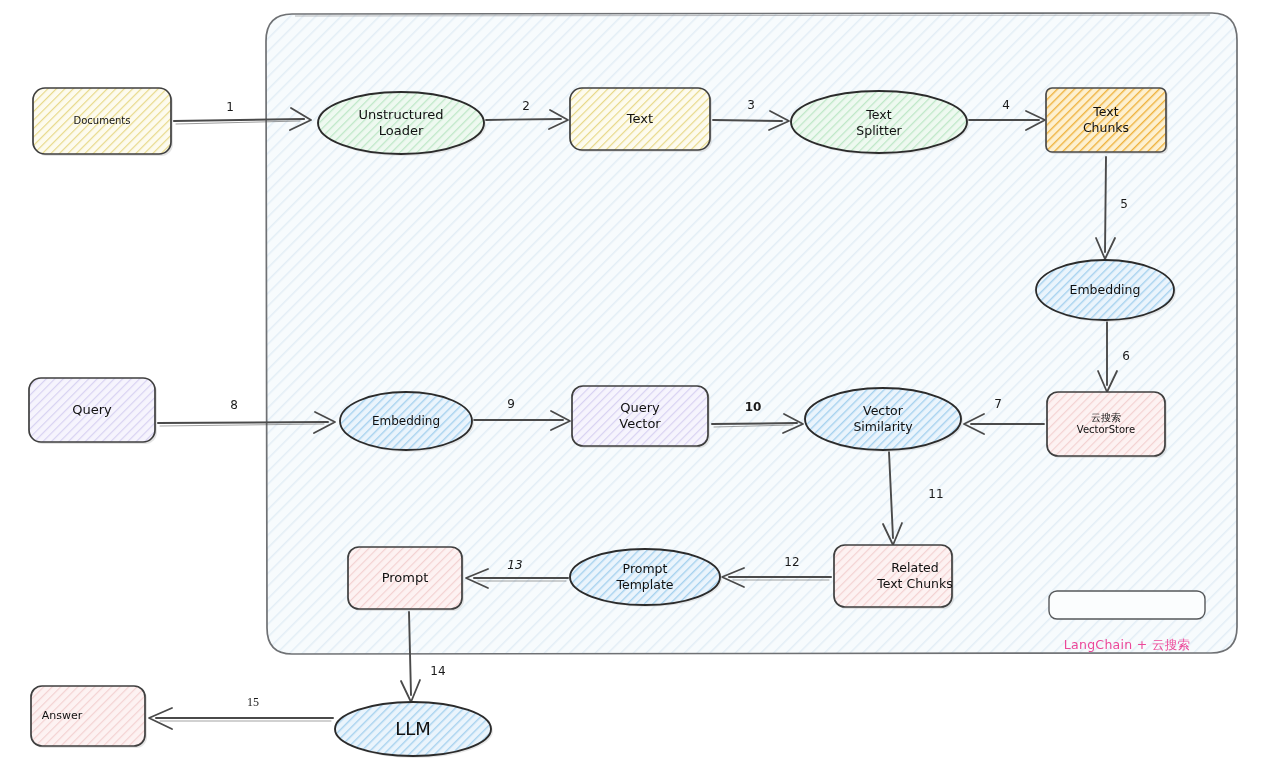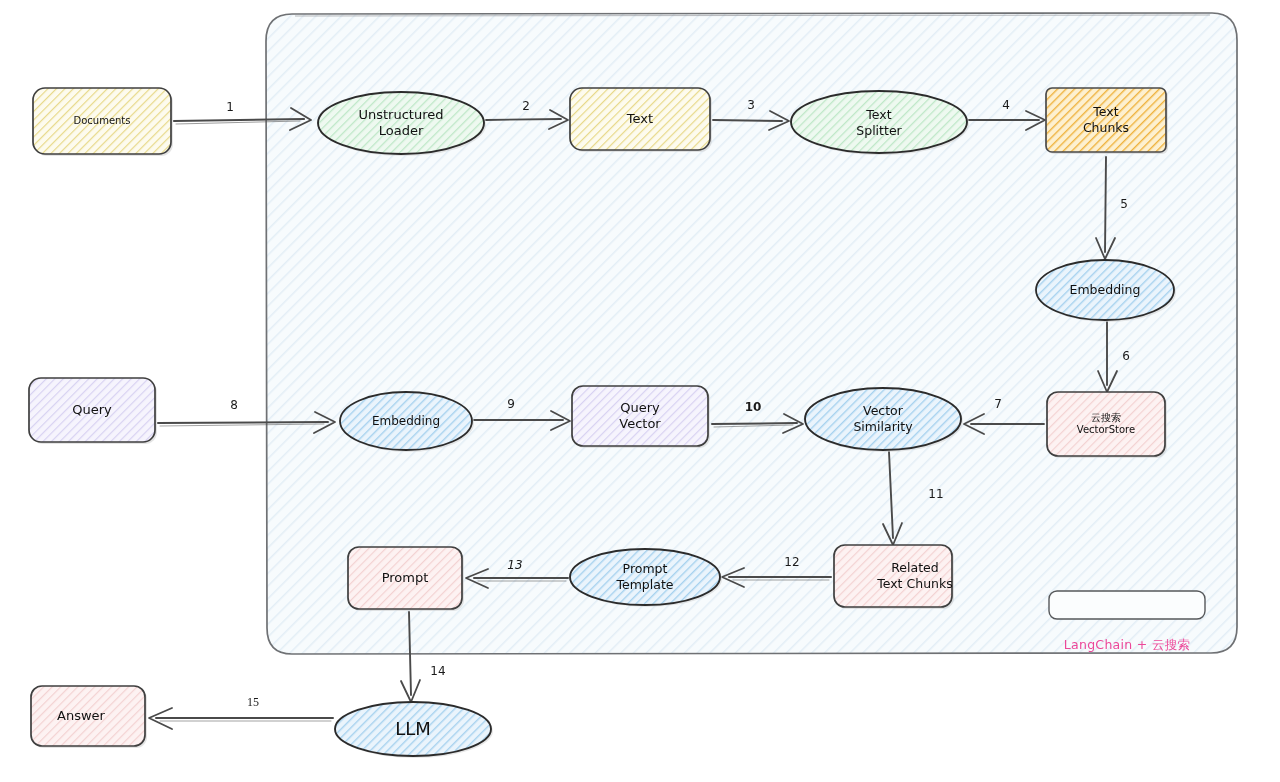--- a/index.html
+++ b/index.html
@@ -252,21 +252,21 @@
   <div class="nlabel" style="left:572px;top:386px;width:136px;height:60px;font-size:13px;white-space:pre-line;">Query
 Vector</div>
   <div class="nlabel" style="left:805px;top:388px;width:156px;height:62px;font-size:12.5px;white-space:pre-line;">Vector
 Similarity</div>
   <div class="nlabel" style="left:856px;top:545px;width:118px;height:62px;font-size:12.5px;white-space:pre-line;border-radius:25px;">Related
 Text Chunks</div>
   <div class="nlabel" style="left:570px;top:549px;width:150px;height:56px;font-size:12.5px;white-space:pre-line;">Prompt
 Template</div>
   <div class="nlabel" style="left:348px;top:547px;width:114px;height:62px;font-size:13px;">Prompt</div>
   <div class="nlabel" style="left:335px;top:702px;width:156px;height:54px;font-size:18px;">LLM</div>
-  <div class="nlabel" style="left:34px;top:686px;width:94px;height:60px;font-size:13px;">Answer</div>
+  <div class="nlabel" style="left:15px;top:686px;width:94px;height:60px;font-size:11px;">Answer</div>
 
   <div class="elabel" style="left:222px;top:99px;width:16px;height:16px;">1</div>
   <div class="elabel" style="left:518px;top:98px;width:16px;height:16px;">2</div>
   <div class="elabel" style="left:743px;top:97px;width:16px;height:16px;">3</div>
   <div class="elabel" style="left:998px;top:97px;width:16px;height:16px;">4</div>
   <div class="elabel" style="left:1116px;top:196px;width:16px;height:16px;">5</div>
   <div class="elabel" style="left:1118px;top:348px;width:16px;height:16px;">6</div>
   <div class="elabel" style="left:990px;top:396px;width:16px;height:16px;">7</div>
   <div class="elabel" style="left:226px;top:397px;width:16px;height:16px;">8</div>
   <div class="elabel" style="left:503px;top:396px;width:16px;height:16px;">9</div>

